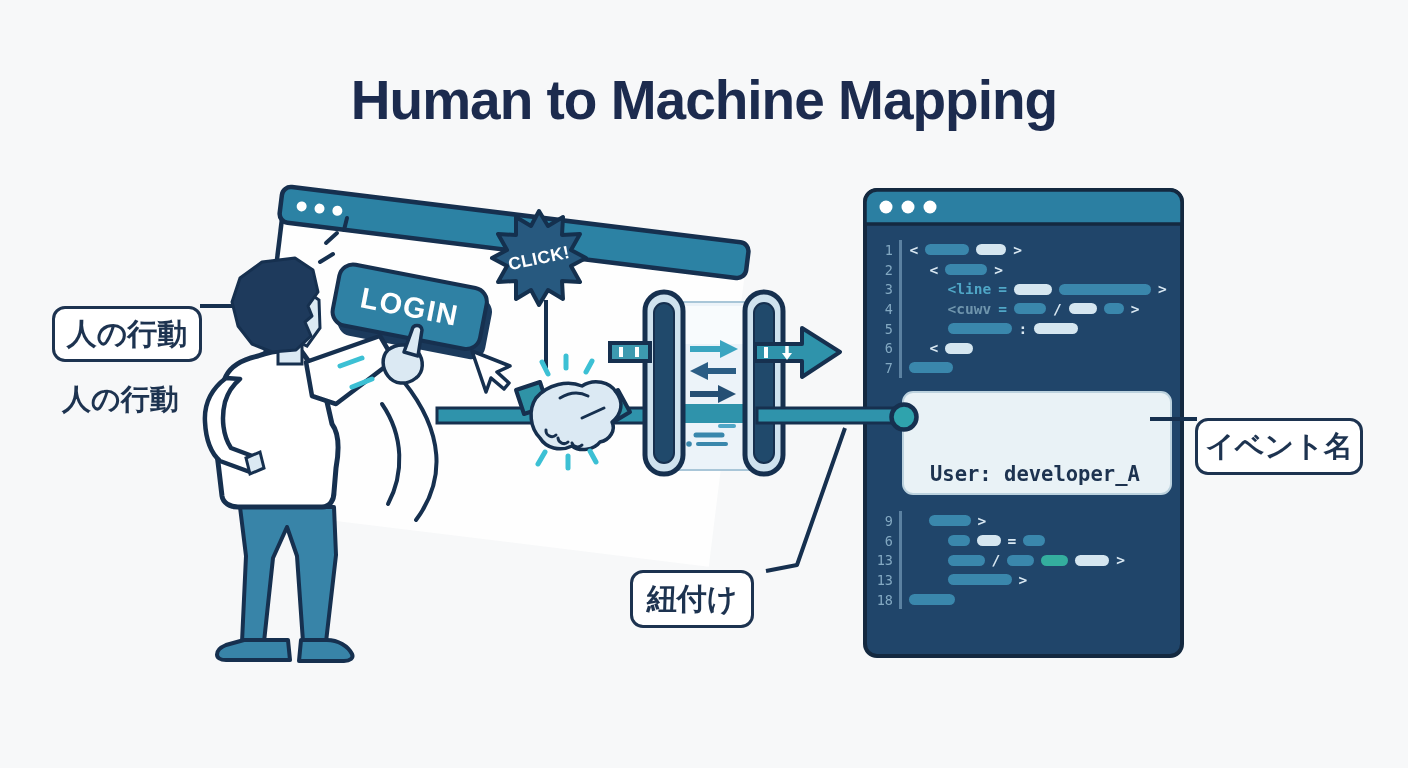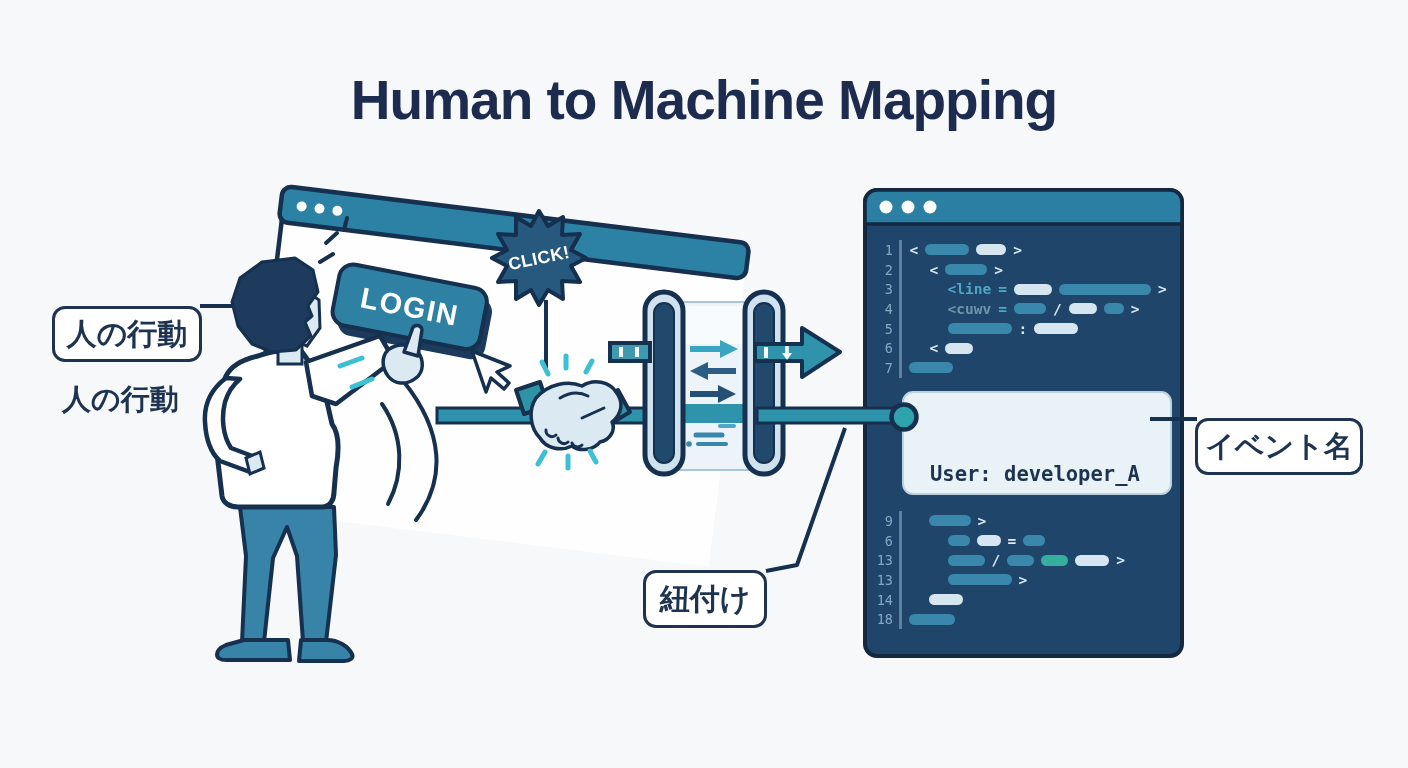--- a/index.html
+++ b/index.html
@@ -191,21 +191,21 @@
   </div>
   <div class="abs plain-label jp" style="left:62px;top:352px;">人の行動</div>
 
   <div class="abs login-text">LOGIN</div>
   <div class="abs click-text">CLICK!</div>
 
   <div class="abs tag-box jp" style="left:1195px;top:390px;width:168px;height:57px;font-size:29px;">
     <span>イベント名</span>
   </div>
 
-  <div class="abs tag-box jp" style="left:643px;top:542px;width:124px;height:58px;font-size:30px;">
+  <div class="abs tag-box jp" style="left:630px;top:542px;width:124px;height:58px;font-size:30px;">
     <span>紐付け</span>
   </div>
 
   <div class="abs event-text">
     <div>User: developer_A</div>
   </div>
 
   <div id="code-upper" class="abs code-block" style="top:240px;">
       <div class="code-row">
         <span class="ln">1</span>
@@ -308,27 +308,20 @@
       </div>
       <div class="code-row">
         <span class="ln">13</span>
         <span class="lnsep"></span>
         <span class="segs" style="padding-left: 46px;">
           <span class="pill p-teal" style="width: 64px;"></span>
           <span class="sym s-light">&gt;</span>
         </span>
       </div>
       <div class="code-row">
-        <span class="ln">14</span>
-        <span class="lnsep"></span>
-        <span class="segs" style="padding-left: 27px;">
-          <span class="pill p-light" style="width: 34px;"></span>
-        </span>
-      </div>
-      <div class="code-row">
         <span class="ln">18</span>
         <span class="lnsep"></span>
         <span class="segs" style="padding-left: 7px;">
           <span class="pill p-teal" style="width: 46px;"></span>
         </span>
       </div>
     </div>
 </div>
 
 </body></html>

